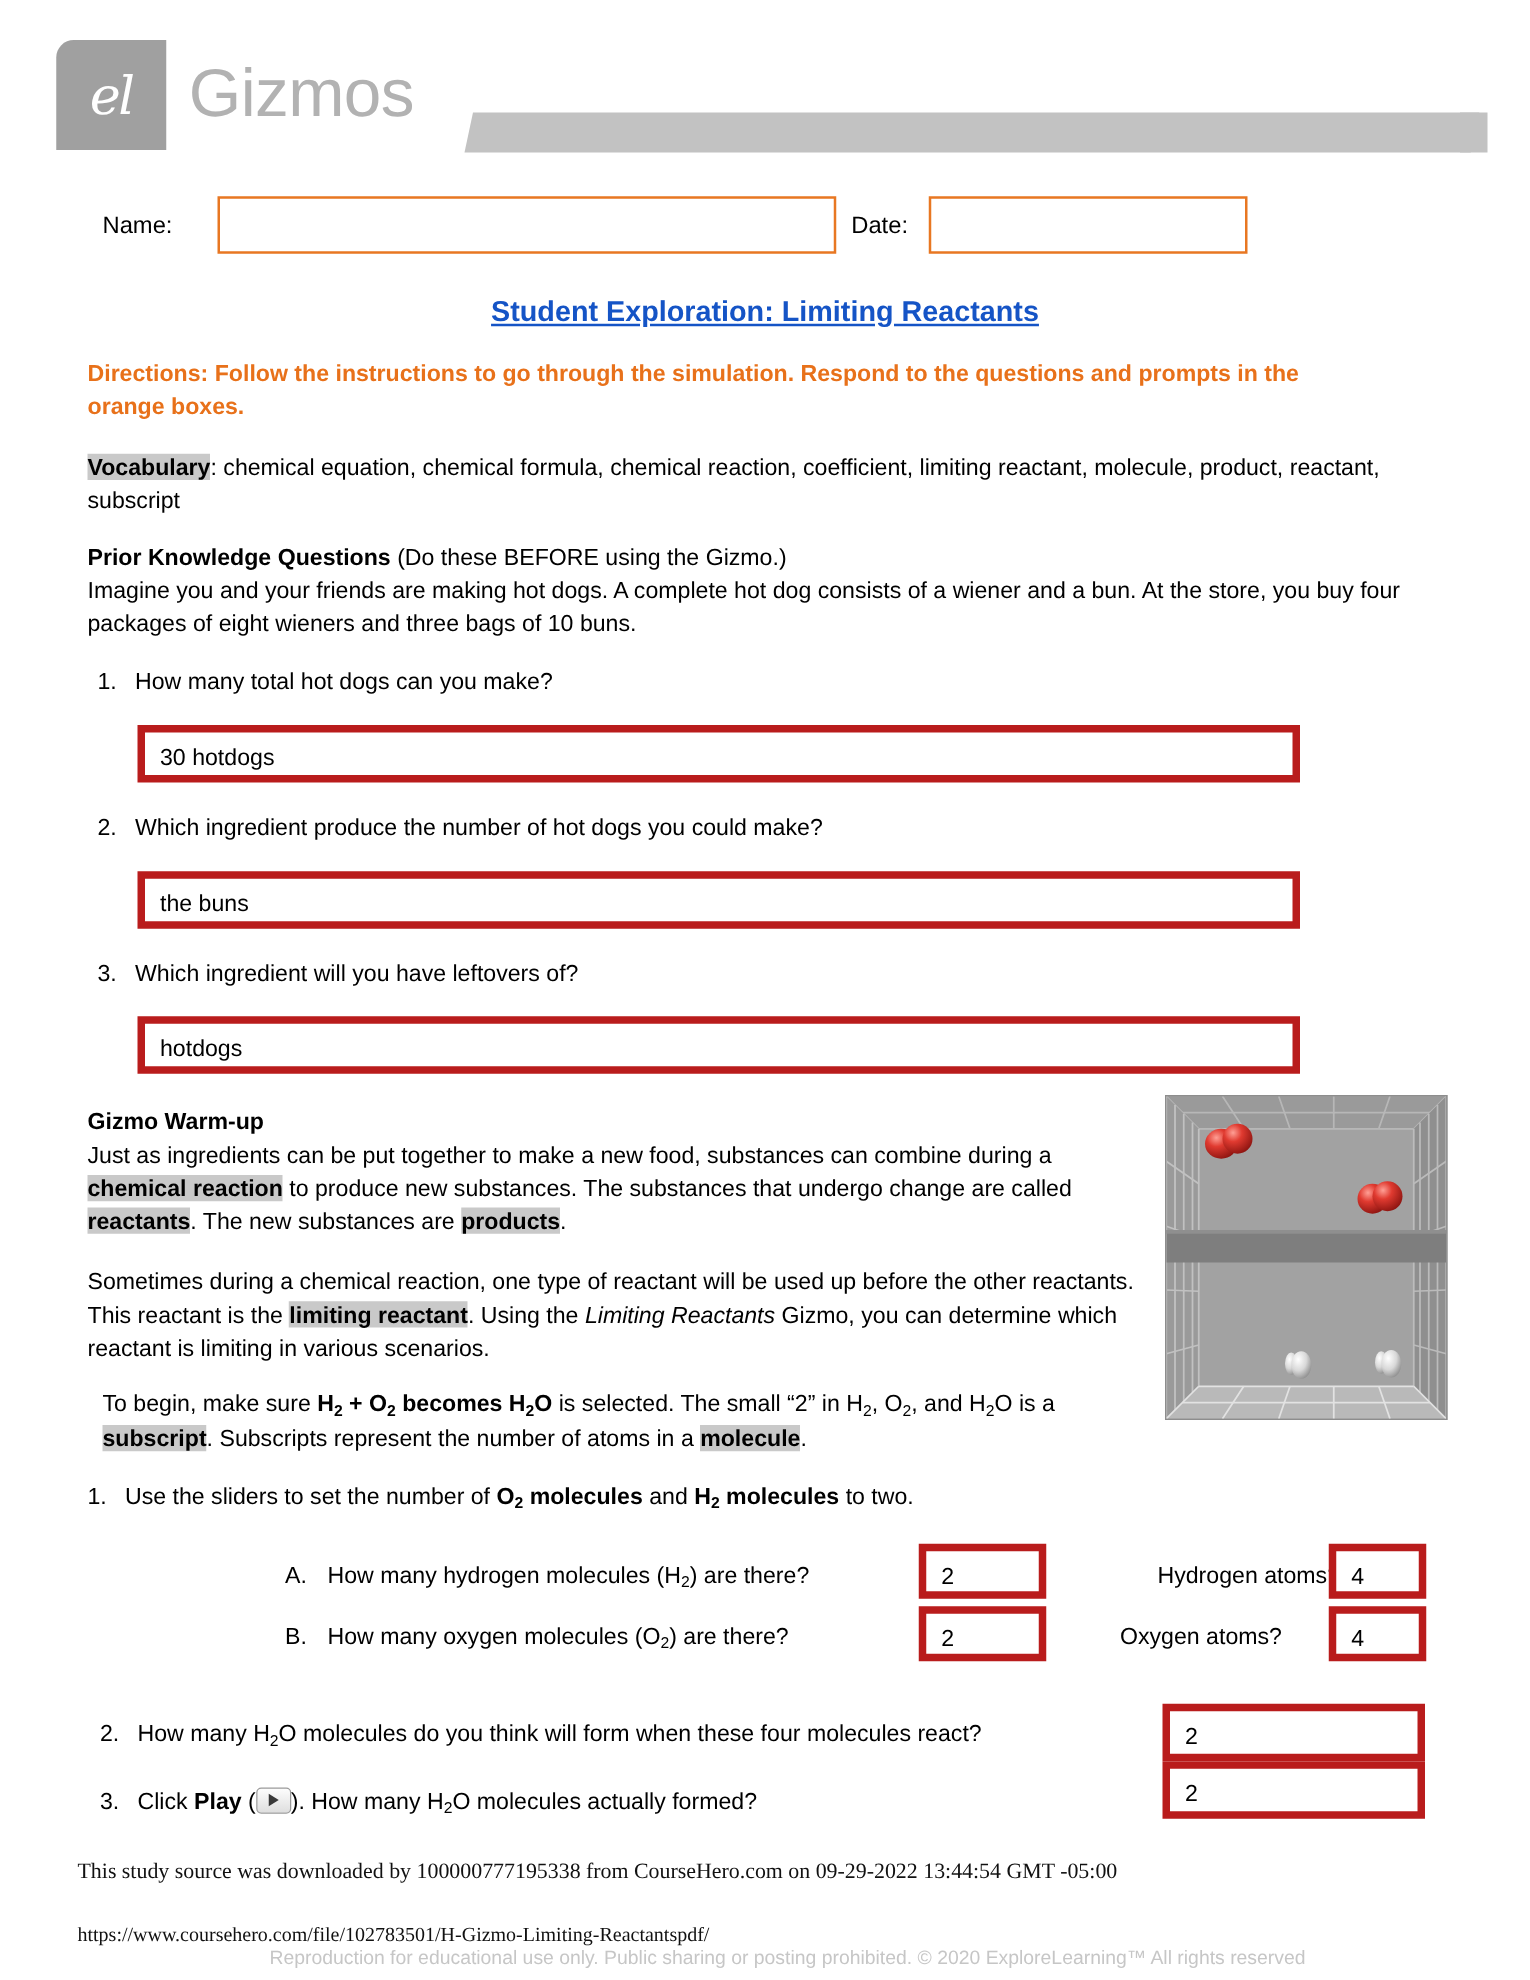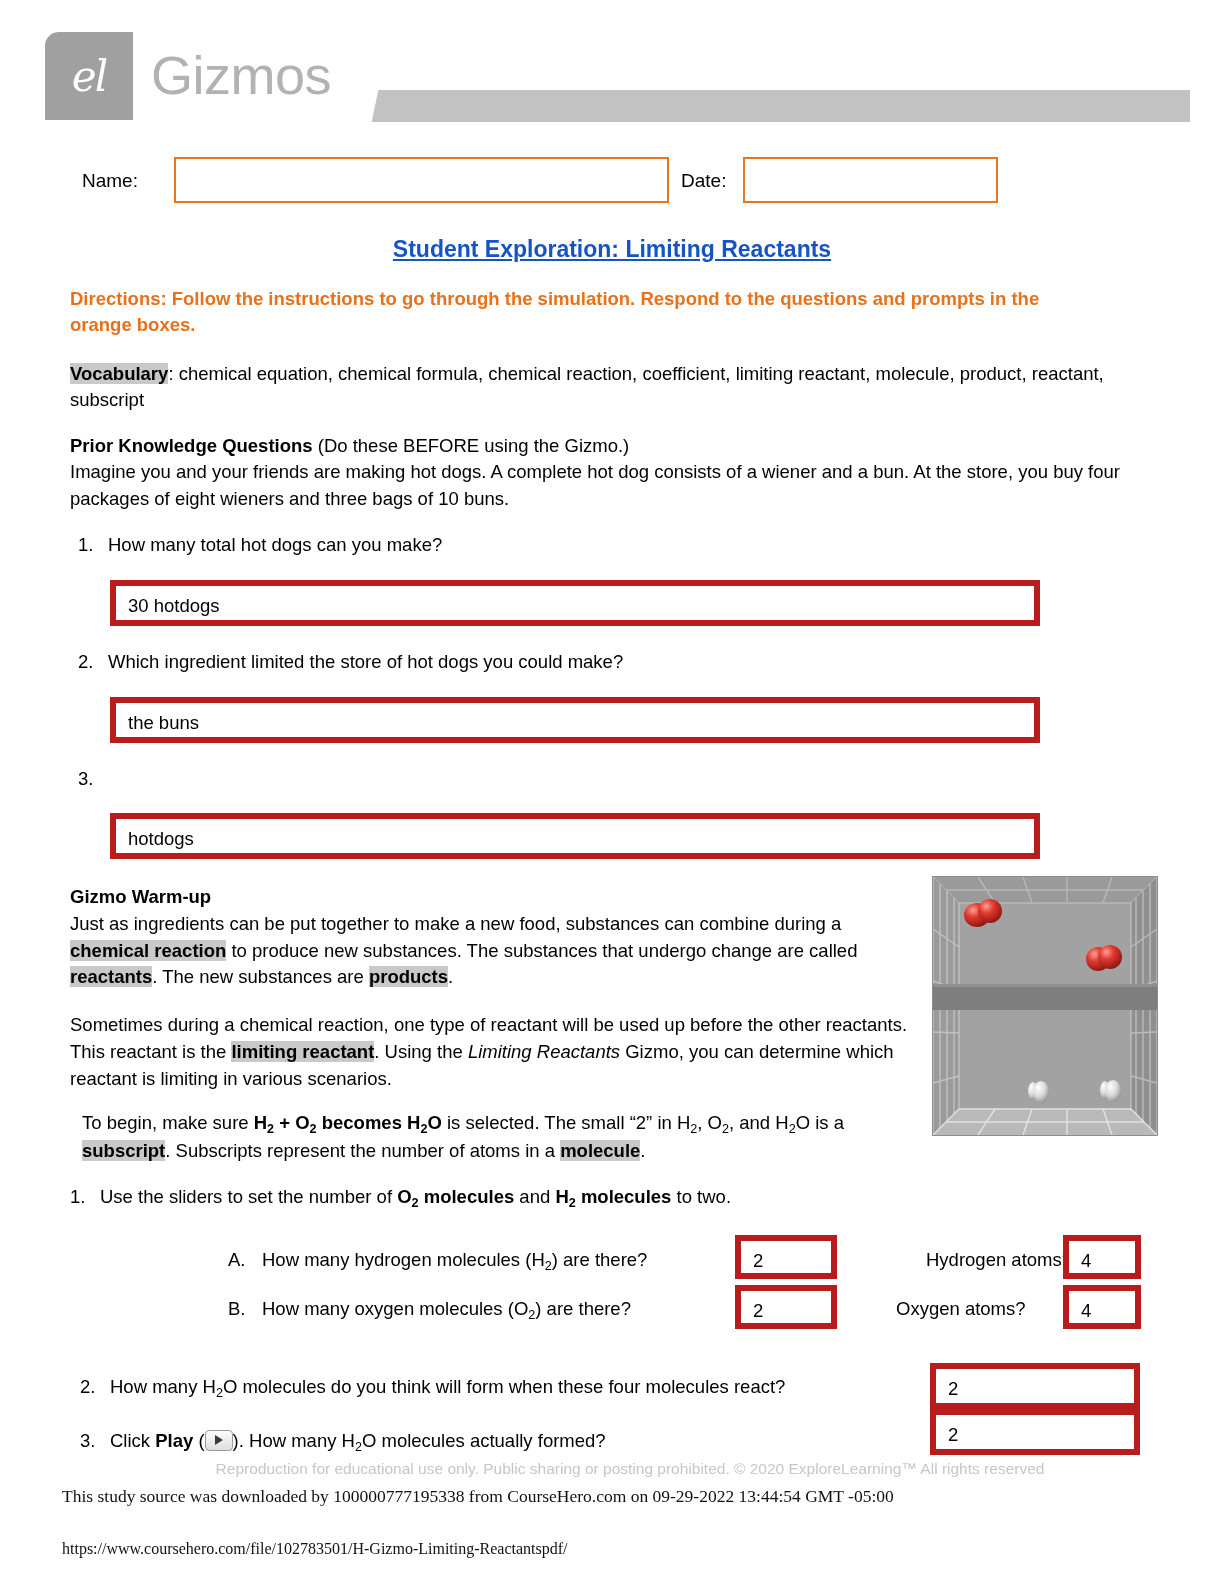--- a/index.html
+++ b/index.html
@@ -219,21 +219,21 @@
     top: 4px;
     border-left: 8px solid #3a3a3a;
     border-top: 5px solid transparent;
     border-bottom: 5px solid transparent;
   }
 
   
   .foot-copy {
     position: absolute;
     left: 180px;
-    top: 1460px;
+    top: 1558px;
     width: 900px;
     font-size: 15.5px;
     color: #c6c6c6;
     text-align: center;
   }
   .foot-ch {
     position: absolute;
     left: 62px;
     top: 1486px;
     font-family: "Liberation Serif", serif;
@@ -286,26 +286,27 @@
   </div>
 
   <div class="q" style="left:78px; top:532px; width:1000px;">
     <span class="num">1.</span>
     <span class="txt">How many total hot dogs can you make?</span>
   </div>
   <div class="abox" style="left:110px; top:580px; width:930px; height:46px;">30 hotdogs</div>
 
   <div class="q" style="left:78px; top:649px; width:1000px;">
     <span class="num">2.</span>
-    <span class="txt">Which ingredient limited the store of hot dogs you could make?</span>
+    <span class="txt">Which ingredient produce the number of hot dogs you could make?</span>
   </div>
   <div class="abox" style="left:110px; top:697px; width:930px; height:46px;">the buns</div>
 
   <div class="q" style="left:78px; top:766px; width:1000px;">
     <span class="num">3.</span>
+    <span class="txt">Which ingredient will you have leftovers of?</span>
   </div>
   <div class="abox" style="left:110px; top:813px; width:930px; height:46px;">hotdogs</div>
 
   <div class="warmup" style="top:884px;">
     <b>Gizmo Warm-up</b><br>
     <span>Just as ingredients can be put together to make a new food, substances can combine during a </span><b class="hl">chemical reaction</b><span> to produce new substances. The substances that undergo change are called </span><b class="hl">reactants</b><span>. The new substances are </span><b class="hl">products</b><span>.</span>
   </div>
 
   <div class="warmup" style="top:1012px;">
     <span>Sometimes during a chemical reaction, one type of reactant will be used up before the other reactants. This reactant is the </span><b class="hl">limiting reactant</b><span>. Using the </span><i>Limiting Reactants</i><span> Gizmo, you can determine which reactant is limiting in various scenarios.</span>

